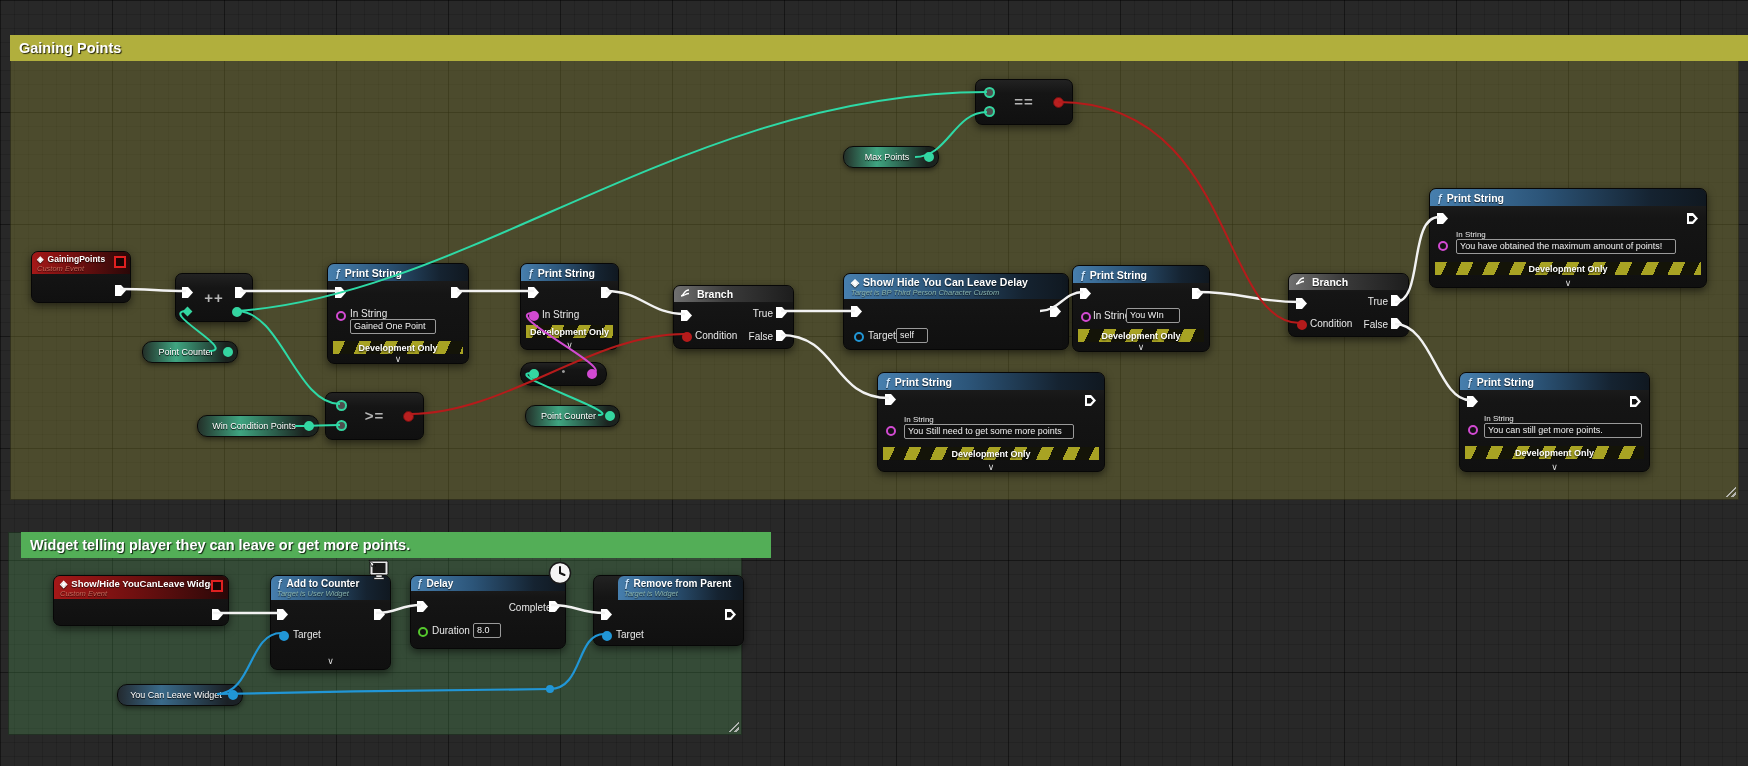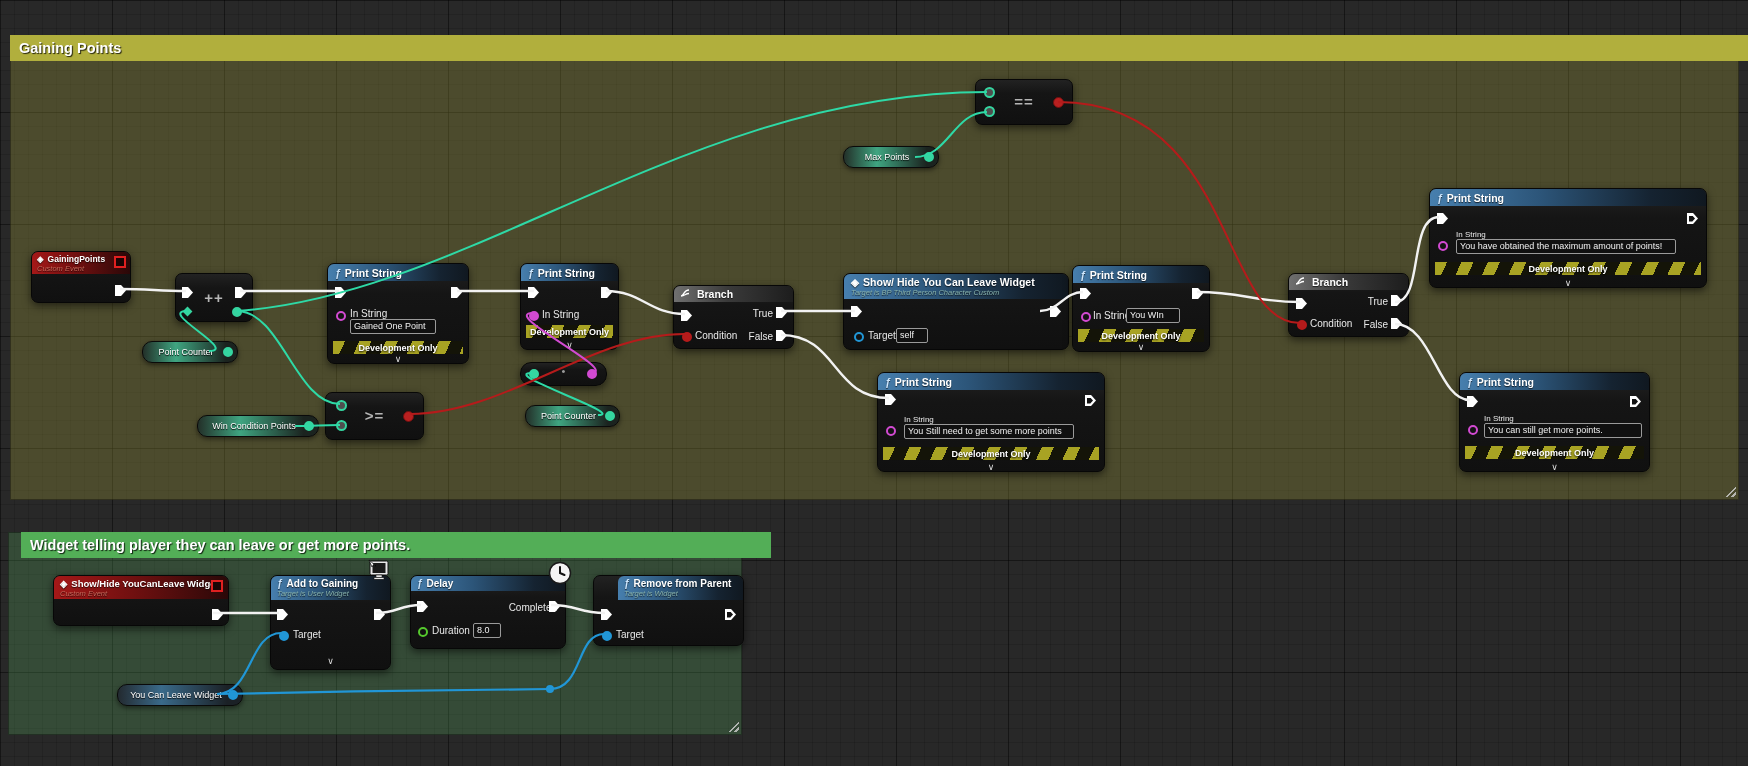--- a/index.html
+++ b/index.html
@@ -168,21 +168,21 @@
     <span class="dotpin filled" style="left:8px;top:46px;color:#b51b1b;"></span>
     <span class="lbl" style="left:21px;top:44px;">Condition</span>
     <span class="lbl" style="right:20px;top:22px;">True</span>
     <span class="exec" style="right:6px;top:21px;"></span>
     <span class="lbl" style="right:20px;top:45px;">False</span>
     <span class="exec" style="right:6px;top:44px;"></span>
   </div>
 
   <div class="node" style="left:843px;top:273px;width:224px;height:75px;">
     <div class="hdr fn" style="padding:2px 7px;">
-      <span class="ic" style="color:#fff;font-style:normal;">◈</span><span>Show/ Hide You Can Leave Widget</span>
+      <span class="ic" style="color:#fff;font-style:normal;">◈</span><span>Show/ Hide You Can Leave Delay</span>
       <span class="sub fn">Target is BP Third Person Character Custom</span>
     </div>
     <span class="exec" style="left:7px;top:32px;"></span>
     <span class="exec" style="right:7px;top:32px;"></span>
     <span class="dotpin" style="left:10px;top:58px;color:#2196d6;"></span>
     <span class="lbl" style="left:24px;top:56px;">Target</span>
     <div class="tbox" style="left:52px;top:54px;width:24px;">self</div>
   </div>
 
   <div class="node" style="left:1072px;top:265px;width:136px;height:85px;">
@@ -258,21 +258,21 @@
     <div class="hdr ev" style="font-size:9.5px;padding:2px 6px 1px 6px;">
       <span class="ic" style="color:#fff;font-style:normal;">◈</span><span>Show/Hide YouCanLeave Widget</span>
       <span class="sub ev">Custom Event</span>
       <span class="redsq" style="right:5px;top:4px;"></span>
     </div>
     <span class="exec" style="right:5px;bottom:5px;"></span>
   </div>
 
   <div class="node" style="left:270px;top:575px;width:119px;height:93px;">
     <div class="hdr fn" style="padding:2px 6px;font-size:10px;">
-      <span class="ic">ƒ</span><span>Add to Gaining</span>
+      <span class="ic">ƒ</span><span>Add to Counter</span>
       <span class="sub fn">Target is User Widget</span>
     </div>
     <span class="exec" style="left:6px;top:33px;"></span>
     <span class="exec" style="right:5px;top:33px;"></span>
     <span class="dotpin filled" style="left:8px;top:55px;color:#2196d6;"></span>
     <span class="lbl" style="left:22px;top:53px;">Target</span>
     <div class="chev" style="bottom:3px;">∨</div>
   </div>
 
   <span class="cicon" style="left:366px;top:558px;">

